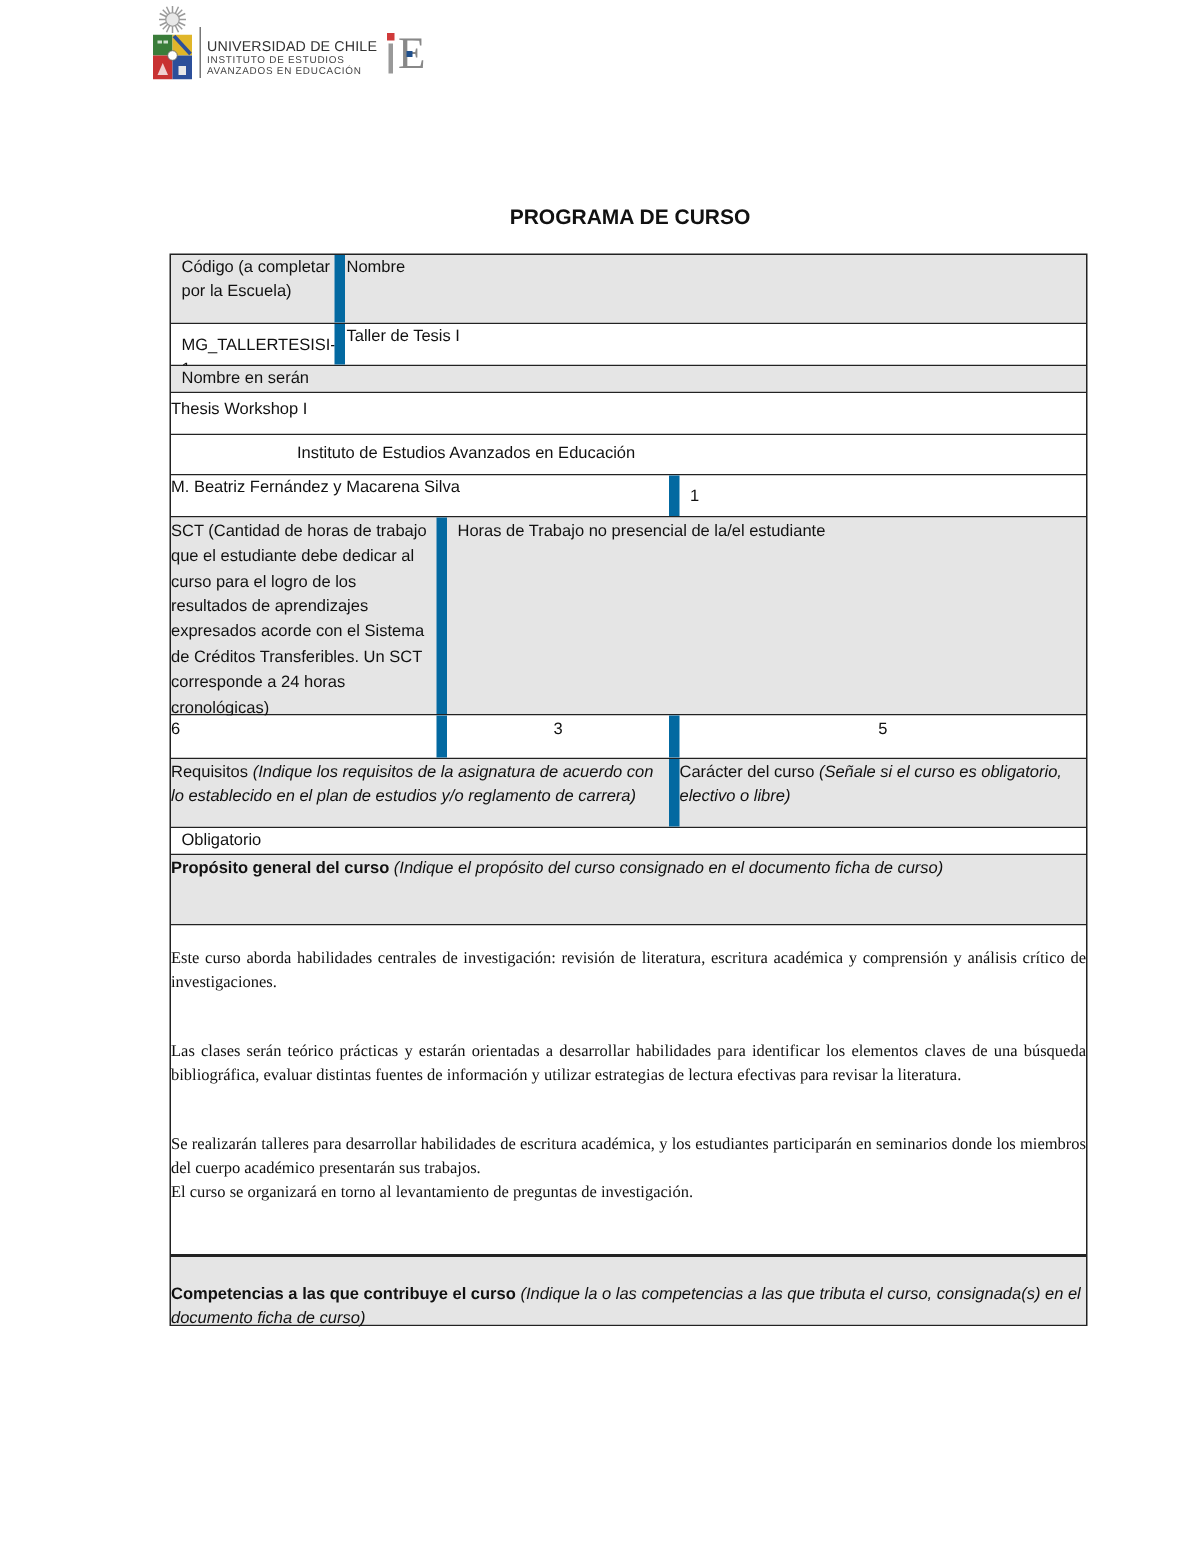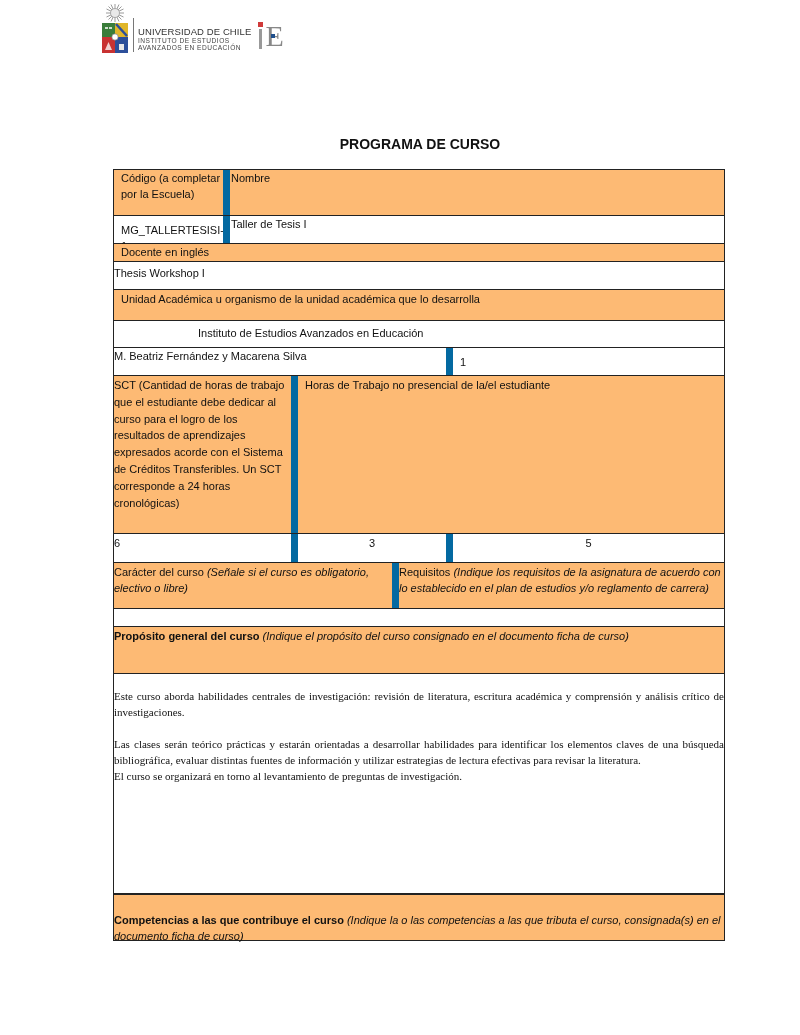--- a/index.html
+++ b/index.html
@@ -23,27 +23,27 @@
 
   .doc-title { position: absolute; left: 0; width: 840px; top: 136px; text-align: center;
                font-size: 14px; font-weight: bold; color: #111; }
 
   
   .form { position: absolute; left: 113px; top: 169px; width: 612px; border: 1px solid #222; box-sizing: border-box; }
   .row { display: flex; border-top: 1px solid #222; box-sizing: border-box; }
   .row:first-child { border-top: none; }
   .cell { box-sizing: border-box; font-size: 11px; line-height: 16px; padding: 0 2px; }
   .cell + .cell { border-left: 7px solid #0369a1; }
-  .gray { background: #fdba74; }
+  .gray { background: #e5e5e5; }
   .white { background: #ffffff; }
   .em { font-style: italic; }
   .b { font-weight: bold; }
   .just { text-align: justify; font-family: Liberation Serif, serif; }
   .para { margin: 0; }
-  .para + .para.gap { margin-top: 16px; }
+  .para + .para.gap { margin-top: 30px; }
   .center { text-align: center; }
 </style>
 </head>
 <body>
 
 <div class="logo">
   <div class="seal">
     <svg class="sun" viewBox="0 0 18 18">
       <g stroke="#9a9a9a" stroke-width="1">
         <line x1="9" y1="0" x2="9" y2="18"></line>
@@ -92,77 +92,76 @@
     <div class="cell gray" style="width:109px;padding-left:7px">Código (a completar por la Escuela)</div>
     <div class="cell gray" style="flex:1;padding-left:1px">Nombre</div>
   </div>
 
   <div class="row" style="height:28px">
     <div class="cell white" style="width:109px;padding-left:7px;padding-top:6px">MG_TALLERTESISI-1</div>
     <div class="cell white" style="flex:1;padding-left:1px;padding-top:0">Taller de Tesis I</div>
   </div>
 
   <div class="row" style="height:18px">
-    <div class="cell gray" style="flex:1;padding-left:7px">Docente en inglés</div>
+    <div class="cell gray" style="flex:1;padding-left:7px">Nombre en serán</div>
   </div>
 
   <div class="row" style="height:28px">
     <div class="cell white" style="flex:1;padding-left:0;padding-top:3px">Thesis Workshop I</div>
   </div>
 
-  <div class="row" style="height:31px">
-    <div class="cell gray" style="flex:1;padding-left:7px;padding-top:1px">Unidad Académica u organismo de la unidad académica que lo desarrolla</div>
-  </div>
 
   <div class="row" style="height:27px">
     <div class="cell white" style="flex:1;padding-left:84px;padding-top:4px">Instituto de Estudios Avanzados en Educación</div>
   </div>
 
 
   <div class="row" style="height:28px">
     <div class="cell white" style="width:332px;padding-left:0">M. Beatriz Fernández y Macarena Silva</div>
     <div class="cell white" style="flex:1;padding-left:7px;padding-top:6px">1</div>
   </div>
 
-  <div class="row" style="height:158px">
+  <div class="row" style="height:132px">
     <div class="cell gray" style="width:177px;padding-left:0;padding-top:1px;line-height:16.8px">SCT (Cantidad de horas de trabajo que el estudiante debe dedicar al curso para el logro de los resultados de aprendizajes expresados acorde con el Sistema de Créditos Transferibles. Un SCT corresponde a 24 horas cronológicas)</div>
     <div class="cell gray" style="flex:1;padding-left:7px;padding-top:1px">Horas de Trabajo no presencial de la/el estudiante</div>
   </div>
 
   <div class="row" style="height:29px">
     <div class="cell white" style="width:177px;padding-left:0;padding-top:1px">6</div>
     <div class="cell white center" style="width:155px;padding-top:1px">3</div>
     <div class="cell white center" style="flex:1;padding-top:1px">5</div>
   </div>
 
   <div class="row" style="height:46px">
+    <div class="cell gray" style="width:332px;padding-left:0;padding-top:1px">
+      <span>Requisitos</span>
+      <span class="em">(Indique los requisitos de la asignatura de acuerdo con lo establecido en el plan de estudios y/o reglamento de carrera)</span>
+    </div>
     <div class="cell gray" style="flex:1;padding-left:0;padding-top:1px">
       <span>Carácter del curso</span>
       <span class="em">(Señale si el curso es obligatorio, electivo o libre)</span>
     </div>
-    <div class="cell gray" style="width:332px;padding-left:0;padding-top:1px">
-      <span>Requisitos</span>
-      <span class="em">(Indique los requisitos de la asignatura de acuerdo con lo establecido en el plan de estudios y/o reglamento de carrera)</span>
-    </div>
   </div>
 
   <div class="row" style="height:18px">
+    <div class="cell white" style="flex:1;padding-left:7px">Obligatorio</div>
   </div>
 
   <div class="row" style="height:47px">
     <div class="cell gray" style="flex:1;padding-left:0;padding-top:1px">
       <span class="b">Propósito general del curso</span>
       <span class="em">(Indique el propósito del curso consignado en el documento ficha de curso)</span>
     </div>
   </div>
 
   <div class="row" style="height:220px">
     <div class="cell white just" style="flex:1;padding:14px 0 0 0">
       <p class="para">Este curso aborda habilidades centrales de investigación: revisión de literatura, escritura académica y comprensión y análisis crítico de investigaciones.</p>
       <p class="para gap">Las clases serán teórico prácticas y estarán orientadas a desarrollar habilidades para identificar los elementos claves de una búsqueda bibliográfica, evaluar distintas fuentes de información y utilizar estrategias de lectura efectivas para revisar la literatura.</p>
+      <p class="para gap">Se realizarán talleres para desarrollar habilidades de escritura académica, y los estudiantes participarán en seminarios donde los miembros del cuerpo académico presentarán sus trabajos.</p>
       <p class="para" style="text-align:left">El curso se organizará en torno al levantamiento de preguntas de investigación.</p>
     </div>
   </div>
 
   <div class="row" style="height:47px;border-top-width:2px">
     <div class="cell gray" style="flex:1;padding-left:0;padding-top:17px">
       <span class="b">Competencias a las que contribuye el curso</span>
       <span class="em">(Indique la o las competencias a las que tributa el curso, consignada(s) en el documento ficha de curso)</span>
     </div>
   </div>

